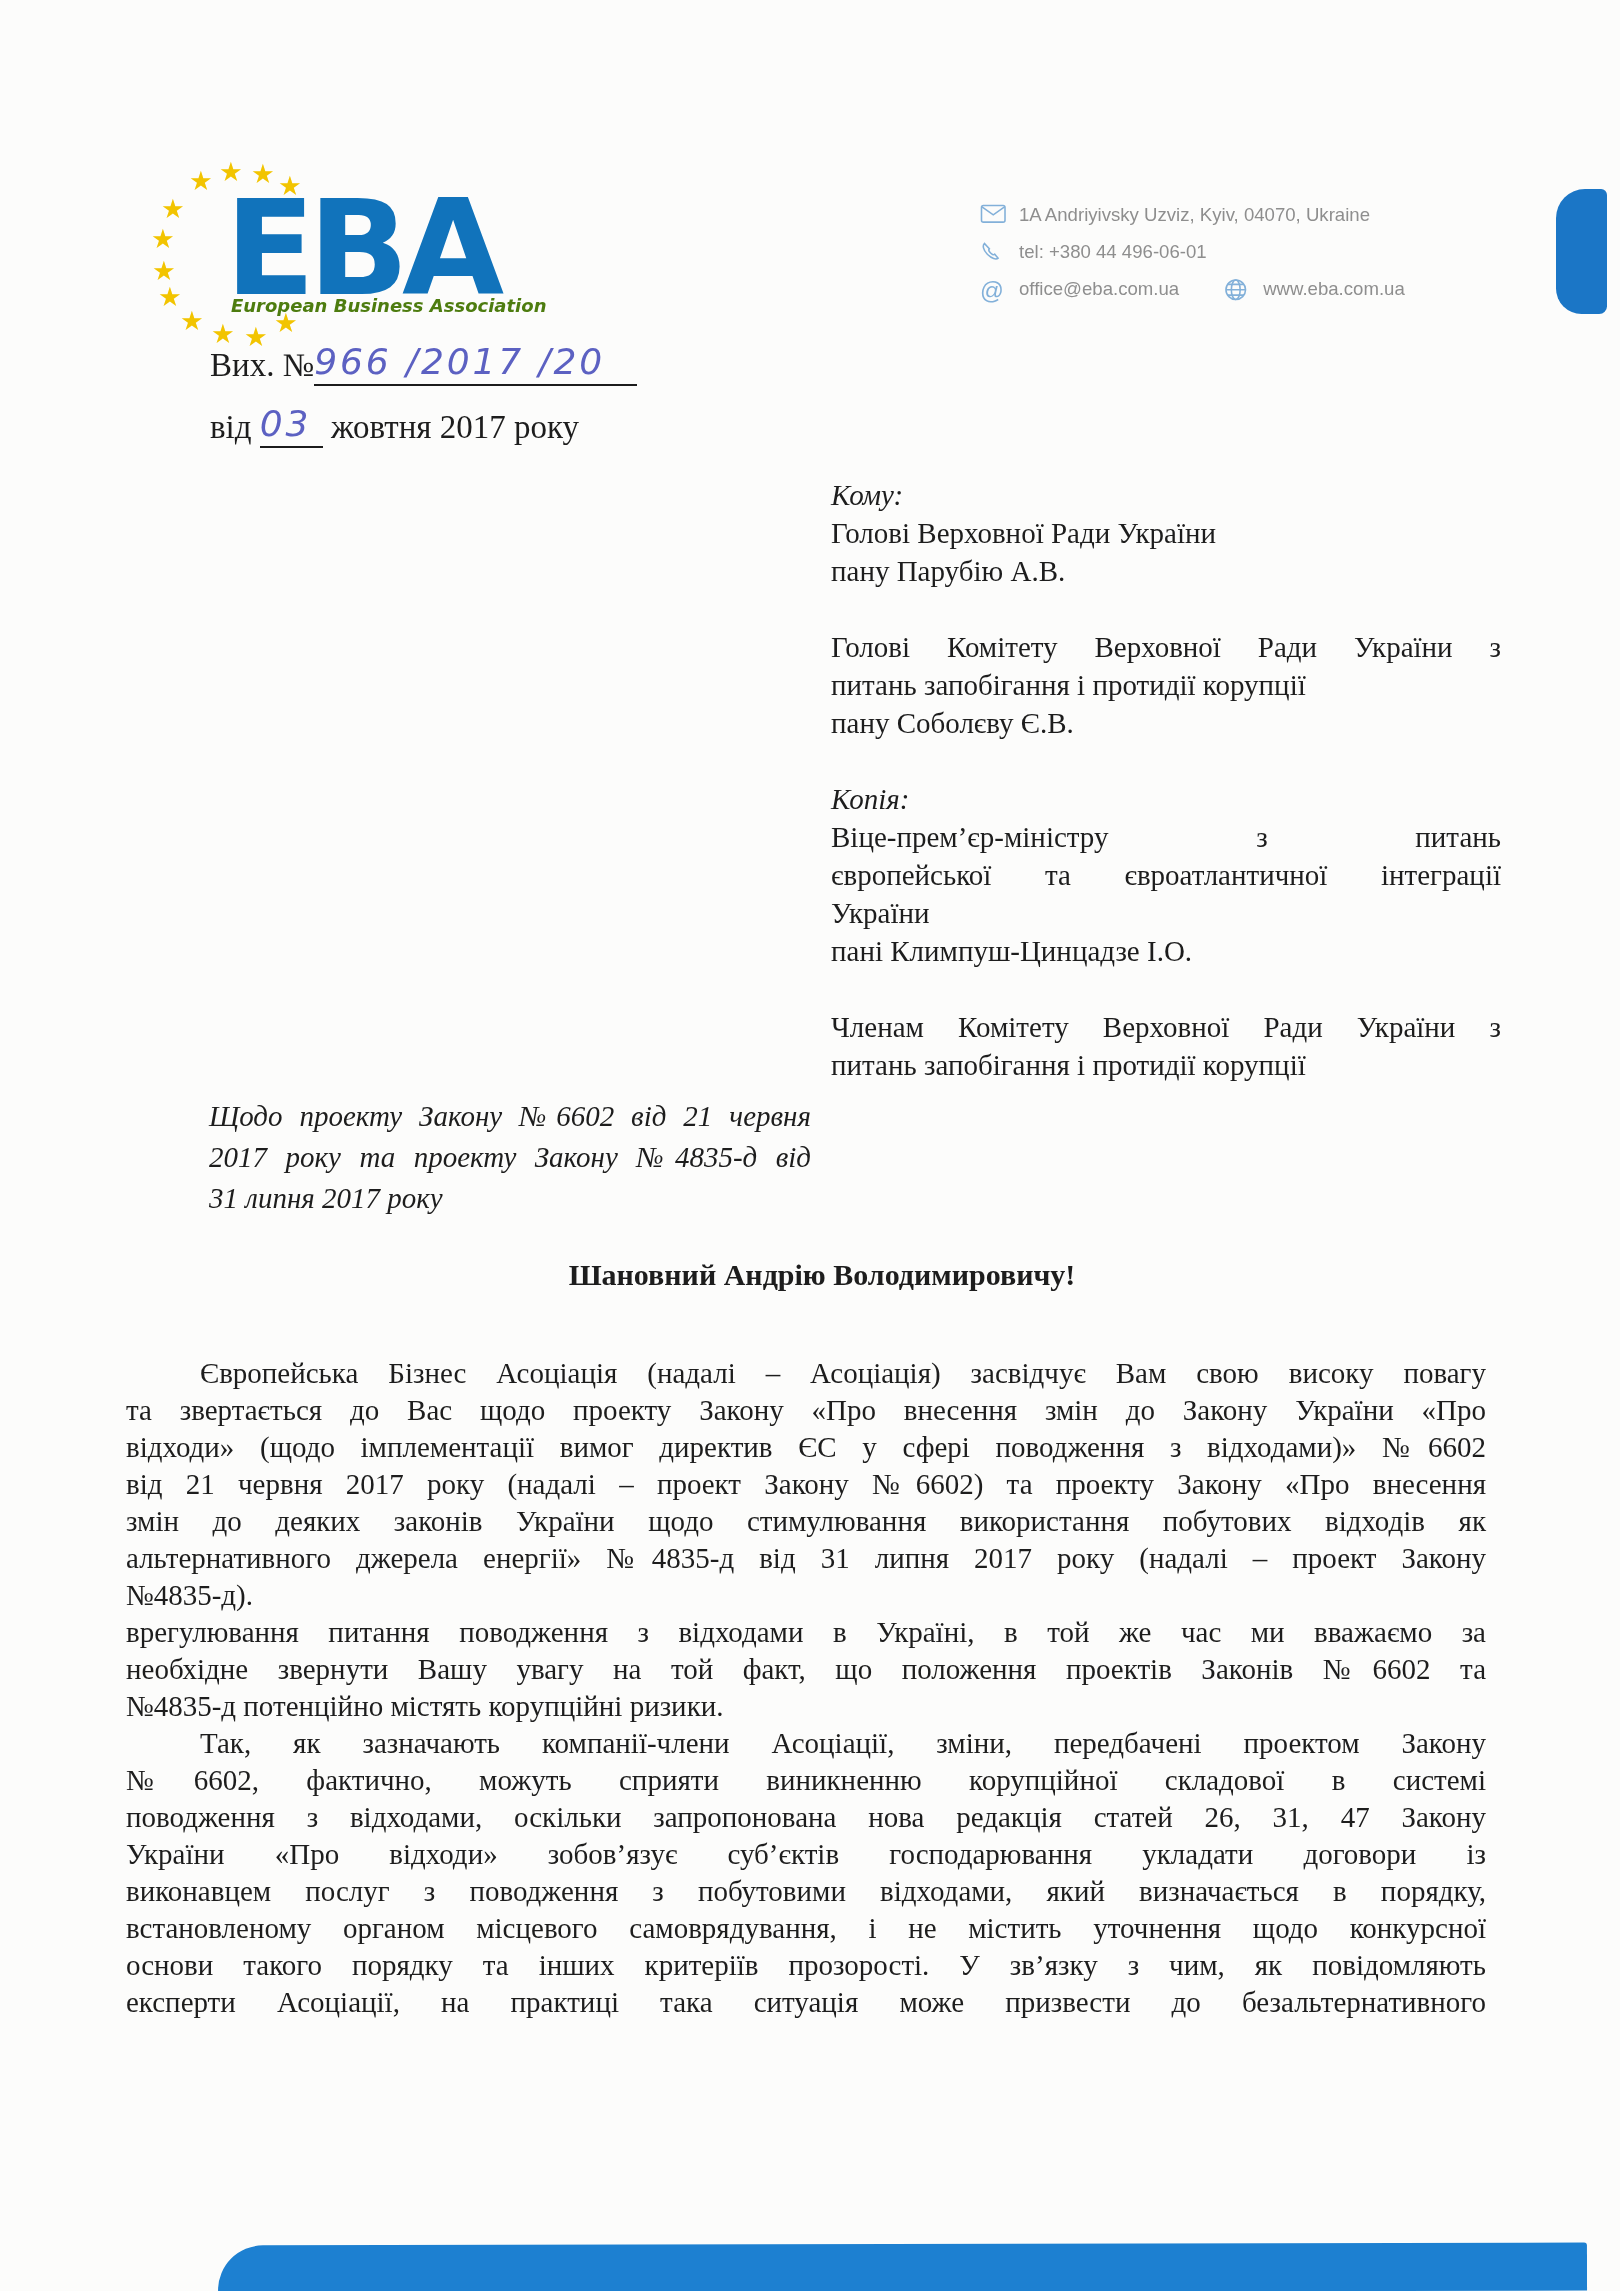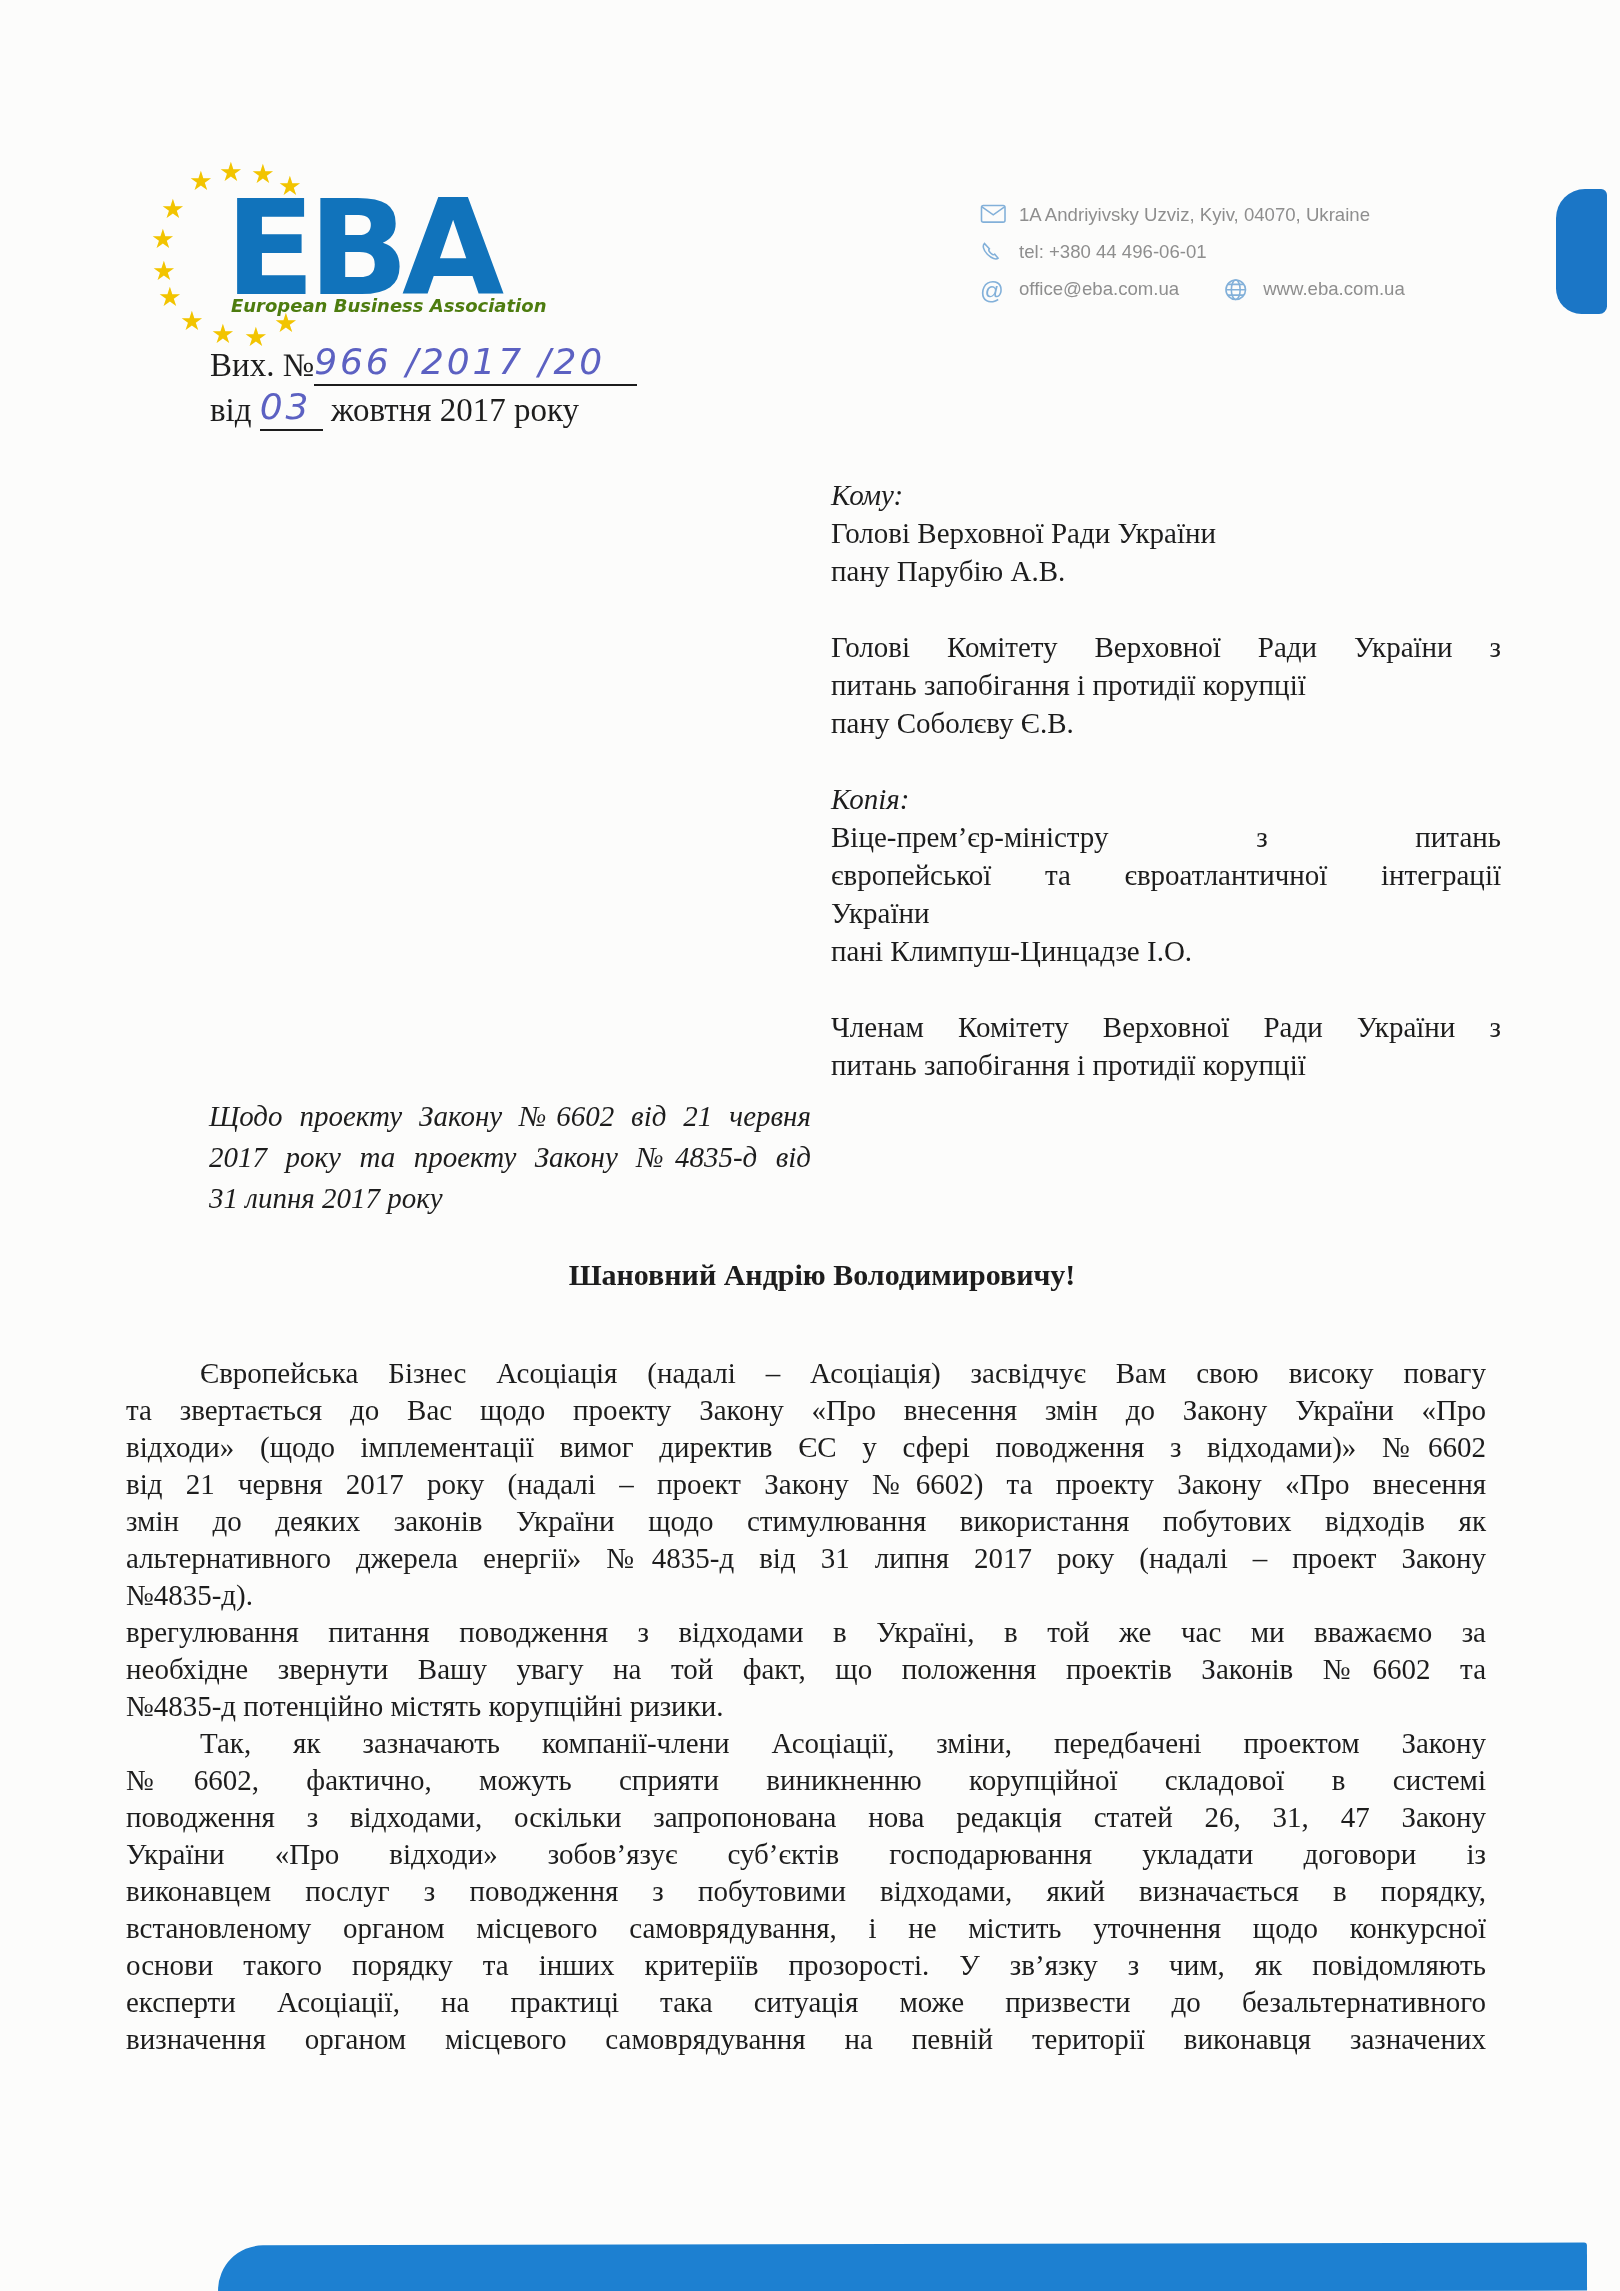--- a/index.html
+++ b/index.html
@@ -26,21 +26,21 @@
   .footer-bar{position:absolute;left:218px;top:2244px;width:1369px;height:48px;background:#1d80d1;
         border-radius:45px 2.9px 0 0;transform:rotate(-0.12deg);}
   
   .ref{position:absolute;left:210px;top:343px;font-size:33px;}
   .ref-row{white-space:nowrap;}
   .ref-fill{display:inline-block;border-bottom:2.9px solid #1c1c1c;text-align:left;vertical-align:baseline;}
   .fill-num{width:323px;}
   .fill-day{width:63px;}
   .hand{font-family:"DejaVu Sans",sans-serif;font-style:italic;font-size:36px;color:#5c61c2;
         letter-spacing:2.9px;position:relative;top:-2px;}
-  .ref-row2{margin-top:2px;}
+  .ref-row2{margin-top:19px;}
   
   .recipients{position:absolute;left:831px;top:476px;width:670px;font-size:29px;line-height:38px;}
   .r-line{min-height:38px;}
   .it{font-style:italic;}
   .jf{text-align:justify;text-align-last:justify;}
   .rgap{height:38px;}
   
   .subject{position:absolute;left:209px;top:1096px;width:602px;font-style:italic;font-size:29px;line-height:41px;}
   
   .salutation{position:absolute;left:142px;top:1258px;width:1360px;text-align:center;
@@ -164,17 +164,16 @@
     <div class="bl bl-last">№4835-д потенційно містять корупційні ризики.</div>
 
     <div class="bl bf">Так, як зазначають компанії-члени Асоціації, зміни, передбачені проектом Закону</div>
     <div class="bl">№6602, фактично, можуть сприяти виникненню корупційної складової в системі</div>
     <div class="bl">поводження з відходами, оскільки запропонована нова редакція статей 26, 31, 47 Закону</div>
     <div class="bl">України «Про відходи» зобов’язує суб’єктів господарювання укладати договори із</div>
     <div class="bl">виконавцем послуг з поводження з побутовими відходами, який визначається в порядку,</div>
     <div class="bl">встановленому органом місцевого самоврядування, і не містить уточнення щодо конкурсної</div>
     <div class="bl">основи такого порядку та інших критеріїв прозорості. У зв’язку з чим, як повідомляють</div>
     <div class="bl">експерти Асоціації, на практиці така ситуація може призвести до безальтернативного</div>
-    <div class="bl">визначення органом місцевого самоврядування на певній території виконавця зазначених</div>
   </div>
 
 </div>
 
 
 </body></html>

